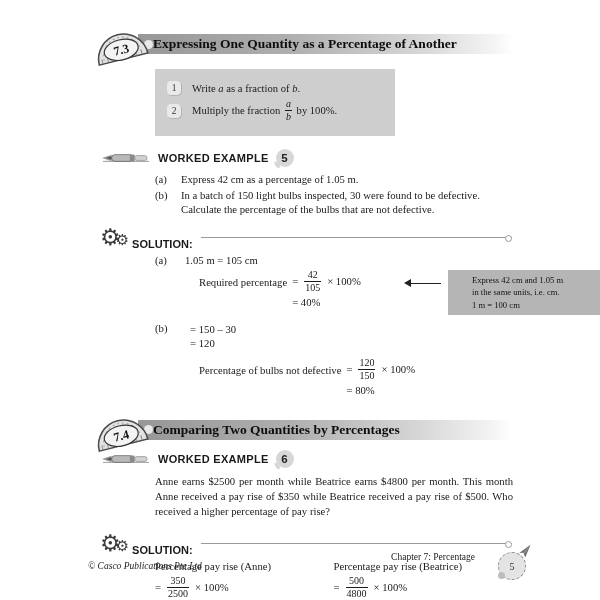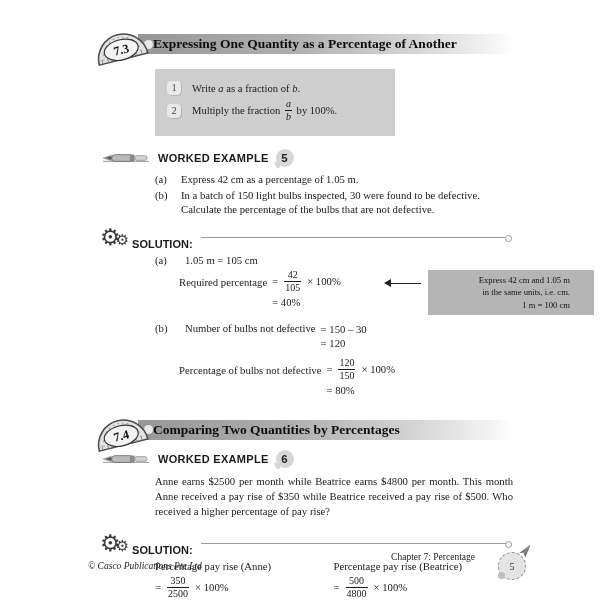--- a/index.html
+++ b/index.html
@@ -64,21 +64,21 @@
   .sol-rule::after{
     content:'';position:absolute;right:0;top:-3.5px;width:5px;height:5px;border:1px solid #9a9a9a;
     border-radius:50%;background:#fff;
   }
 
   
   .sol-block{margin-left:67px;font-size:10.7px;}
   .sol-row{display:flex;margin:2px 0;}
   .sol-tag{flex:none;width:30px;}
   .eq{display:flex;margin-top:3px;}
-  .eq-ind{margin-left:24px;text-align:right;}
+  .eq-ind{margin-left:44px;}
   .eq-lhs{flex:none;padding-top:7px;}
   .eq-rhs{display:flex;flex-direction:column;margin-left:5px;}
   .rline{display:flex;align-items:center;gap:4px;min-height:16px;}
   .frac{display:inline-flex;flex-direction:column;align-items:center;line-height:1.2;font-size:10px;margin:0 2px;}
   .frac .fd{border-top:1px solid #1a1a1a;padding:0 1px;}
 
   
   .note-anchor{position:relative;}
   .note-arrow{position:absolute;left:208px;top:14px;width:34px;height:0;border-top:1.4px solid #222;}
   .note-arrow::before{
@@ -207,21 +207,20 @@
           <span>Express 42 cm and 1.05 m</span><br>
           <span>in the same units, i.e. cm.</span><br>
           <span>1 m = 100 cm</span>
         </span>
       </div>
     </div>
 
     <div class="sol-block" style="margin-top:12px;">
       <div class="eq">
         <span class="sol-tag" style="padding-top:0;">(b)</span>
-        <span class="eq-lhs" style="padding-top:0;">Number of bulbs not defective</span>
         <span class="eq-rhs">
           <span class="rline" style="min-height:14px;">= 150 – 30</span>
           <span class="rline" style="min-height:14px;">= 120</span>
         </span>
       </div>
       <div class="eq eq-ind" style="margin-top:7px;">
         <span class="eq-lhs">Percentage of bulbs not defective</span>
         <span class="eq-rhs">
           <span class="rline">
             <span>=</span>

